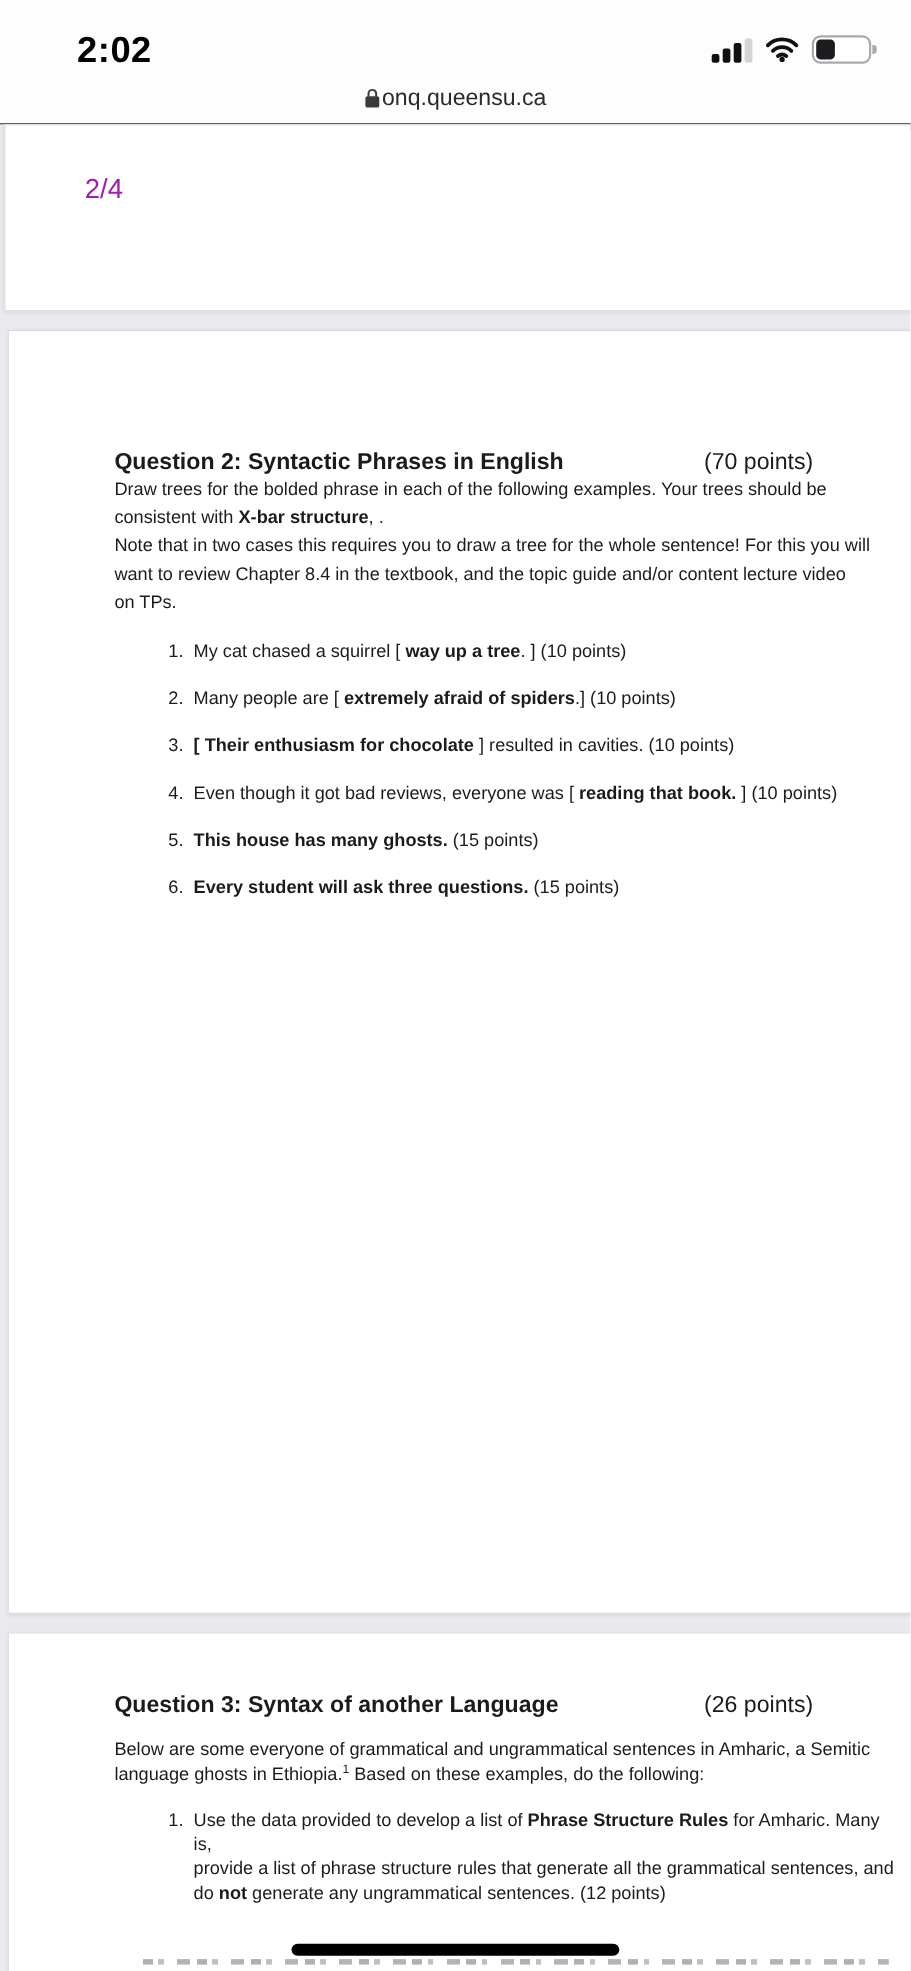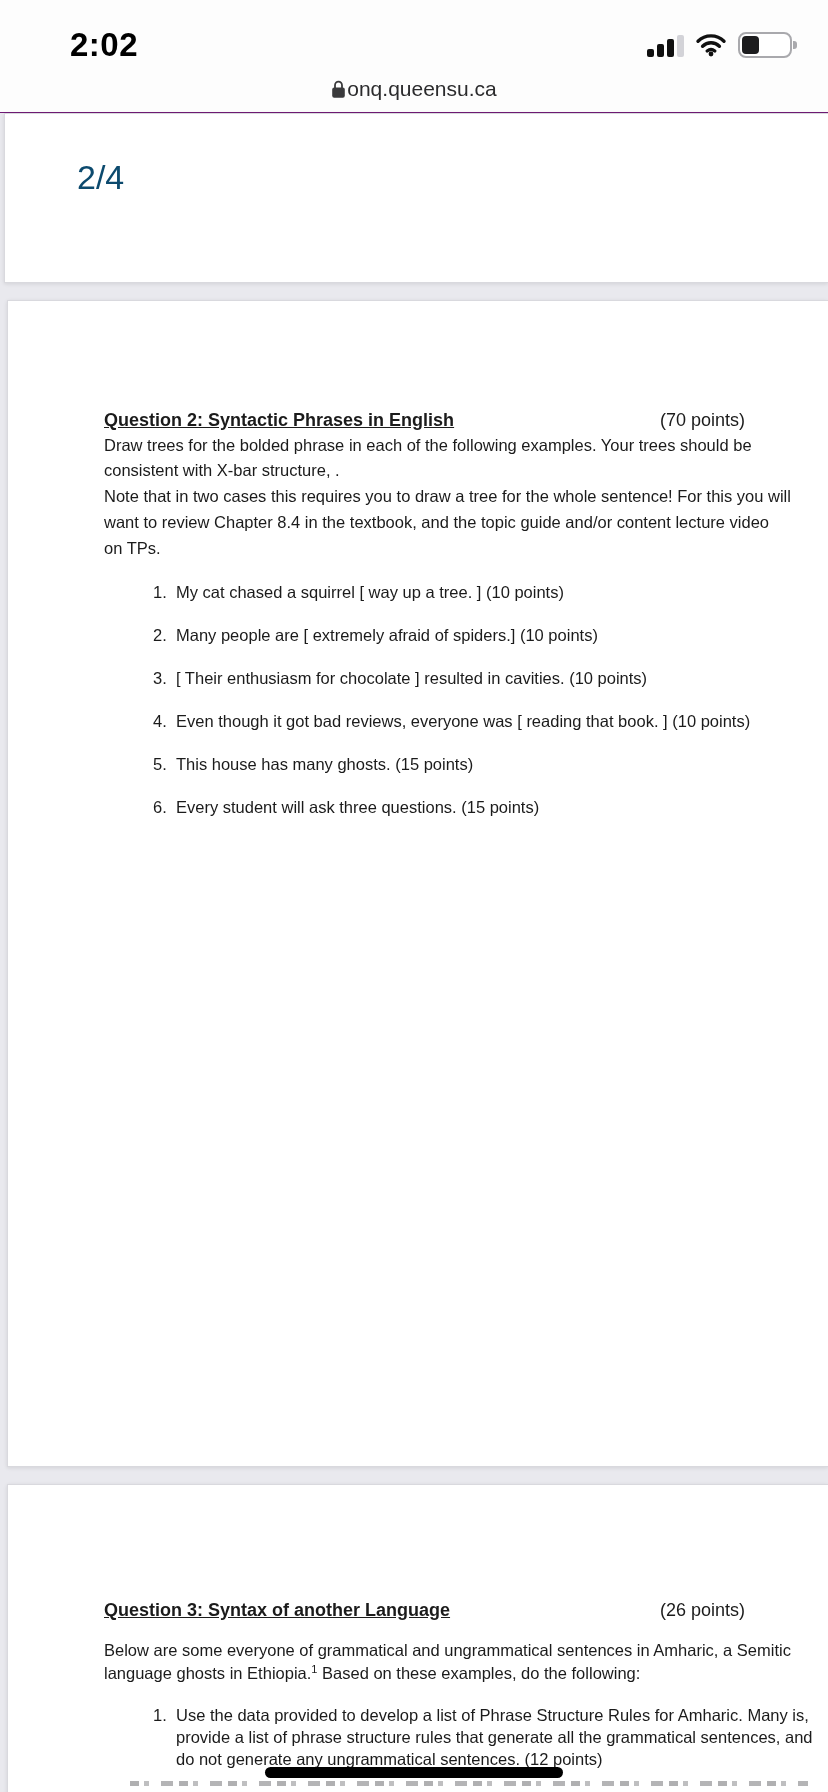--- a/index.html
+++ b/index.html
@@ -23,39 +23,39 @@
   .battery .body{position:absolute;inset:0;border:2px solid #a9a9ad;border-radius:8px;background:#fff;}
   .battery .fill{position:absolute;left:4px;top:4px;bottom:4px;width:17px;border-radius:4px;background:#1c1c1e;}
   .battery .nub{position:absolute;right:-5px;top:9px;width:4px;height:8px;background:#a9a9ad;border-radius:0 3px 3px 0;}
   .url-bar{position:absolute;top:72px;left:0;right:0;height:34px;display:flex;align-items:center;justify-content:center;gap:1px;}
   .lock{width:15px;height:19px;display:block;margin-top:1px;}
   .domain{font-size:21px;color:#2b2b2d;}
   
   .content{position:absolute;top:113px;left:0;right:0;bottom:0;background:#e9e9ee;}
   .card{background:#fff;border:1px solid #d9d9de;border-right:none;box-shadow:0 1px 4px rgba(0,0,0,.10);box-sizing:border-box;}
   .pager-card{margin-left:4px;height:170px;}
-  .page-indicator{font-size:34px;color:#0c4a6e;padding:44px 0 0 72px;}
+  .page-indicator{font-size:25px;color:#a21caf;padding:44px 0 0 72px;}
   .gap{height:17px;}
   .doc-card{margin-left:7px;}
   .doc-card.p1{height:1167px;}
   .doc-card.p2{height:320px;}
   .doc-content{position:relative;padding:0 14px 0 96px;color:#1b1b1b;font-size:16.5px;line-height:25px;}
   .p1 .doc-content{padding-top:106px;}
-  .p2 .doc-content{padding-top:112px;line-height:23px;}
-  .doc-heading{position:relative;font-weight:700;font-size:18px;line-height:26px;text-decoration:underline;}
-  .doc-heading .points{position:absolute;left:556px;top:0;font-weight:400;}
+  .p2 .doc-content{padding-top:52px;line-height:23px;}
+  .doc-heading{position:relative;font-weight:700;font-size:21px;line-height:26px;}
+  .doc-heading .points{position:absolute;left:536px;top:0;font-weight:400;}
   .para{}
   .para.note{line-height:26px;}
   .doc-list{margin-top:18px;}
   .p2 .doc-list{margin-top:19px;}
   .doc-list .item{display:flex;margin-left:49px;margin-bottom:17px;line-height:26px;}
   .p2 .doc-list .item{line-height:22px;margin-bottom:0;}
   .doc-list .num{width:23px;flex:0 0 23px;}
   .doc-list .li-text{flex:1;}
-  b{font-weight:400;}
+  b{font-weight:700;}
   sup{font-size:11px;line-height:0;}
   
   .clipped-line{
     position:absolute;left:130px;right:20px;top:1781px;height:5px;opacity:.55;
     background:
       repeating-linear-gradient(90deg,#6f6f72 0 9px,transparent 9px 14px,#8a8a8d 14px 19px,transparent 19px 31px,#77777a 31px 43px,transparent 43px 49px);
   }
   .home-indicator{position:absolute;left:50%;transform:translateX(-50%);bottom:14px;width:298px;height:11px;border-radius:6px;background:#000;}
 </style>
 </head>

